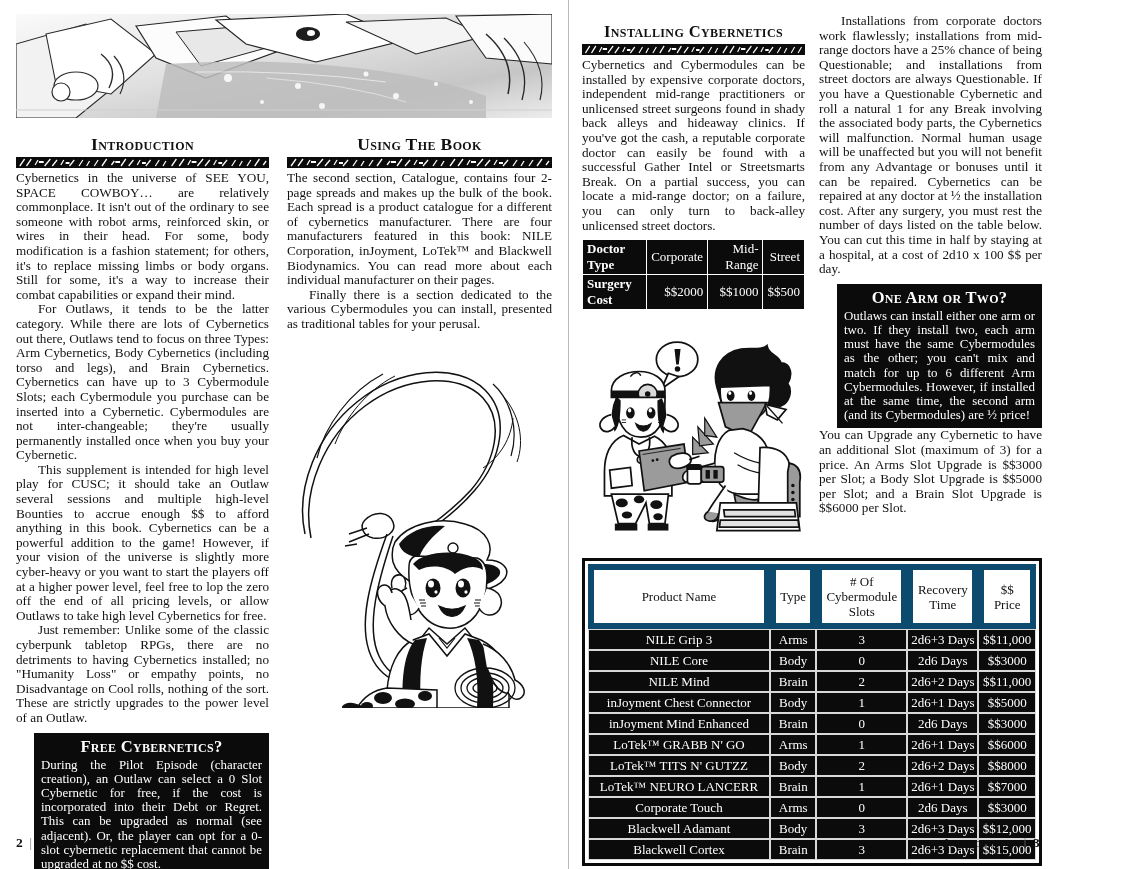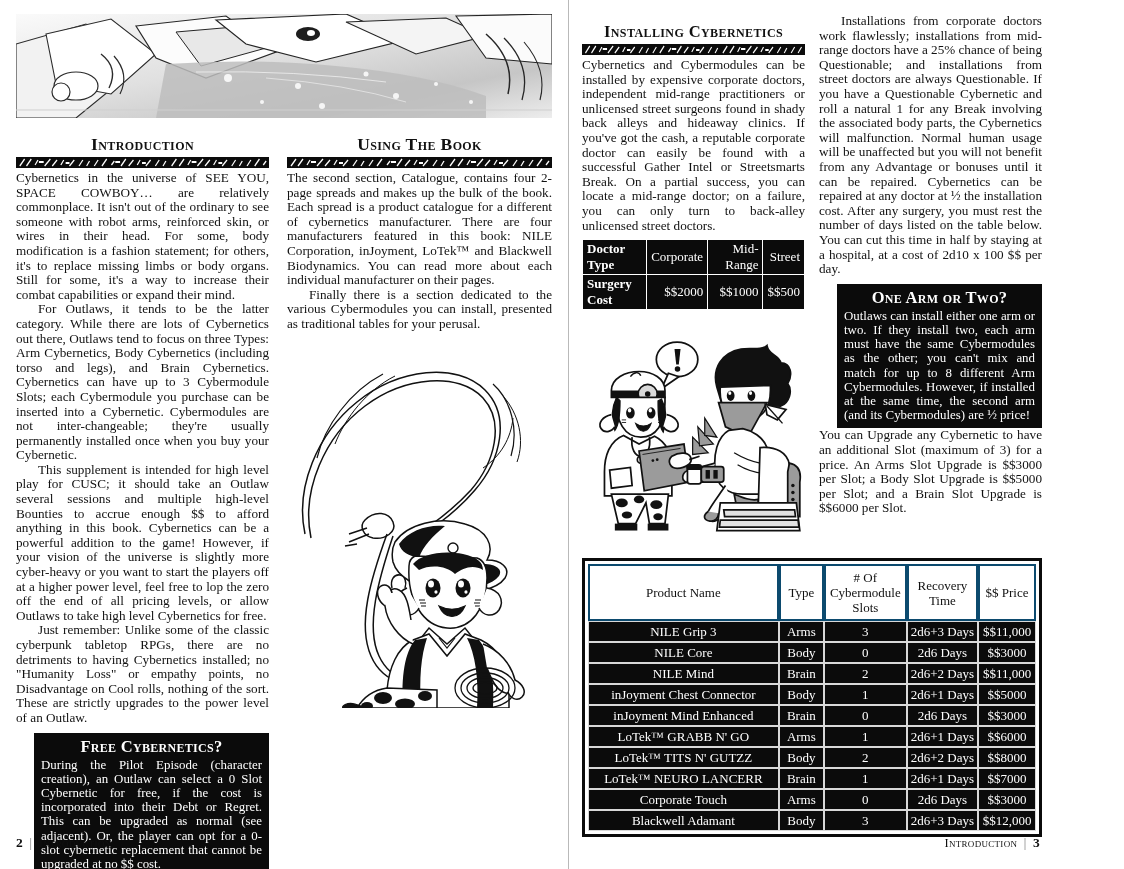--- a/index.html
+++ b/index.html
@@ -99,21 +99,21 @@
     padding:3px;
     margin-top:12px;
     background:#fff;
   }
   table.prod{
     width:100%;border-collapse:separate;border-spacing:0;
     font-size:13px;
   }
   table.prod th{
     background:#fff;color:#111;font-weight:normal;
-    border:2px solid #0c4a6e;
+    border:6px solid #0c4a6e;
     padding:4px 4px;text-align:center;line-height:15px;margin-left:36px;
   }
   table.prod td{
     background:#0b0b0b;color:#fff;
     border:1px solid #d8d8d8;
     padding:2px 3px;text-align:center;line-height:15px;
     white-space:nowrap;
   }
   table.prod col.c1{width:44%;}
   table.prod col.c2{width:10.5%;}
@@ -629,21 +629,21 @@
             </g>
           </svg>
         </div>
       </div>
 
       <div class="rcol">
         <p class="body" style="text-indent:22px">Installations from corporate doctors work flawlessly; installations from mid-range doctors have a 25% chance of being Questionable; and installations from street doctors are always Questionable. If you have a Questionable Cybernetic and roll a natural 1 for any Break involving the associated body parts, the Cybernetics will malfunction. Normal human usage will be unaffected but you will not benefit from any Advantage or bonuses until it can be repaired. Cybernetics can be repaired at any doctor at ½ the installation cost. After any surgery, you must rest the number of days listed on the table below. You can cut this time in half by staying at a hospital, at a cost of 2d10 x 100 $$ per day.</p>
 
         <div class="callout">
           <div class="ch">One Arm or Two?</div>
-          <p>Outlaws can install either one arm or two. If they install two, each arm must have the same Cybermodules as the other; you can't mix and match for up to 8 different Arm Cybermodules. However, if installed at the same time, the second arm (and its Cybermodules) are ½ price!</p>
+          <p>Outlaws can install either one arm or two. If they install two, each arm must have the same Cybermodules as the other; you can't mix and match for up to 6 different Arm Cybermodules. However, if installed at the same time, the second arm (and its Cybermodules) are ½ price!</p>
         </div>
 
         <p class="body">You can Upgrade any Cybernetic to have an additional Slot (maximum of 3) for a price. An Arms Slot Upgrade is $$3000 per Slot; a Body Slot Upgrade is  $$5000 per Slot; and a Brain Slot Upgrade is $$6000 per Slot.</p>
       </div>
     </div>
 
     <div class="prod-wrap">
       <table class="prod">
         <colgroup>
             <col class="c1">
@@ -725,20 +725,27 @@
             <td>2d6 Days</td>
             <td>$$3000</td>
           </tr>
           <tr>
             <td>Blackwell Adamant</td>
             <td>Body</td>
             <td>3</td>
             <td>2d6+3 Days</td>
             <td>$$12,000</td>
           </tr>
+          <tr>
+            <td>Blackwell Cortex</td>
+            <td>Brain</td>
+            <td>3</td>
+            <td>2d6+3 Days</td>
+            <td>$$15,000</td>
+          </tr>
         </tbody>
       </table>
     </div>
 
     <div class="footer footer-right">
       <span>Introduction</span>
       <span class="bar">|</span>
       <span class="num">3</span>
     </div>
   </div>

